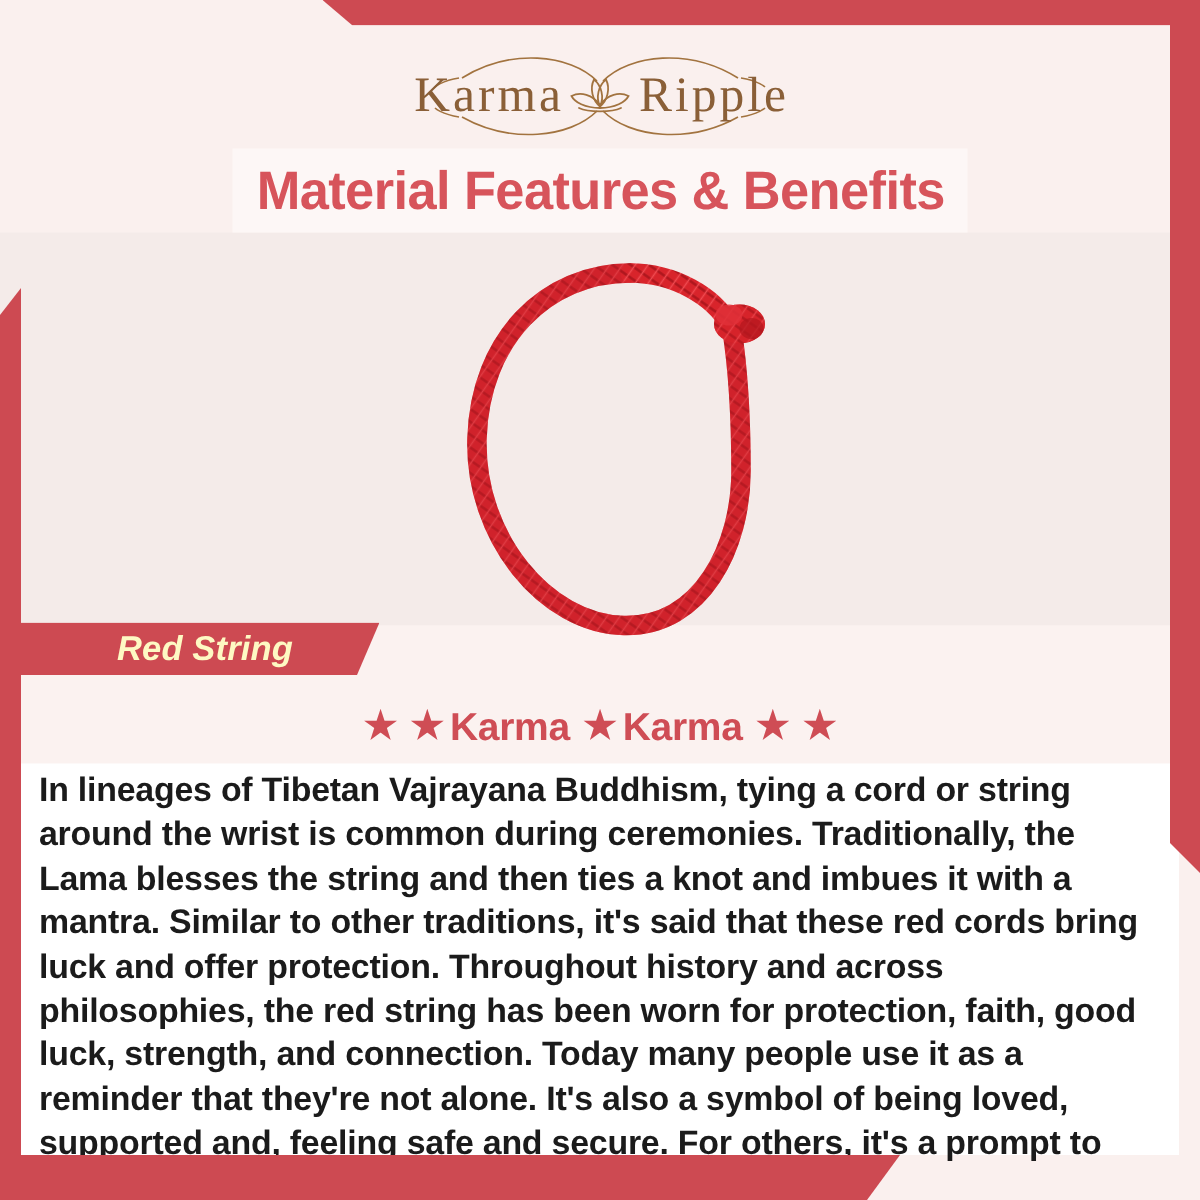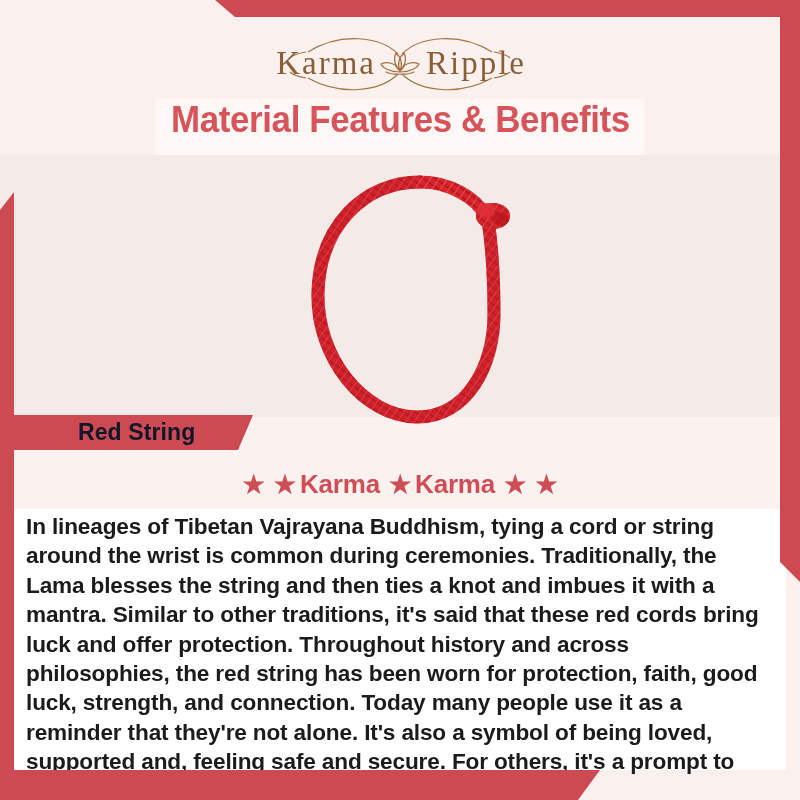--- a/index.html
+++ b/index.html
@@ -89,20 +89,21 @@
   
   .title-band {
     position: absolute;
     top: 99px;
     left: 155px;
     width: 490px;
     height: 56px;
     background: #fdf7f6;
     z-index: 4;
     display: flex;
+    align-items: center;
     justify-content: center;
   }
   .title-text {
     font-family: "Liberation Sans Narrow", "Liberation Sans", sans-serif;
     font-weight: bold;
     font-size: 36px;
     letter-spacing: -0.4px;
     color: #d7545b;
     transform: scaleX(0.97);
     white-space: nowrap;
@@ -134,27 +135,28 @@
     left: 14px;
     width: 239px;
     height: 35px;
     background: #cd4a52;
     clip-path: polygon(0 0, 100% 0, calc(100% - 15px) 100%, 0 100%);
     z-index: 5;
     display: flex;
     align-items: center;
   }
   .label-banner-text {
-    color: #0f172a;
+    color: #fef9c3;
     font-family: "Liberation Sans Narrow", "Liberation Sans", sans-serif;
     font-weight: bold;
     font-size: 23px;
     letter-spacing: 0.1px;
     padding-left: 64px;
     white-space: nowrap;
+    font-style: italic;
   }
 
   
   .features-bg {
     position: absolute;
     top: 417px;
     left: 0;
     width: 800px;
     height: 95px;
     background: #fbf2f0;

